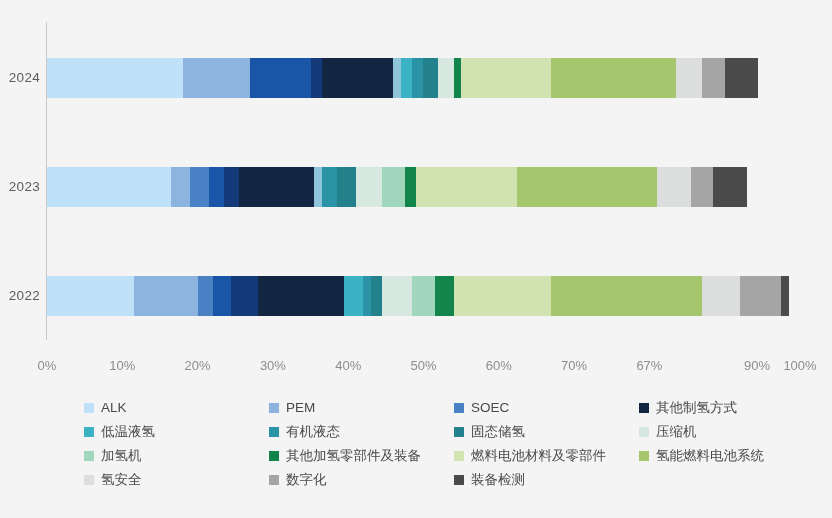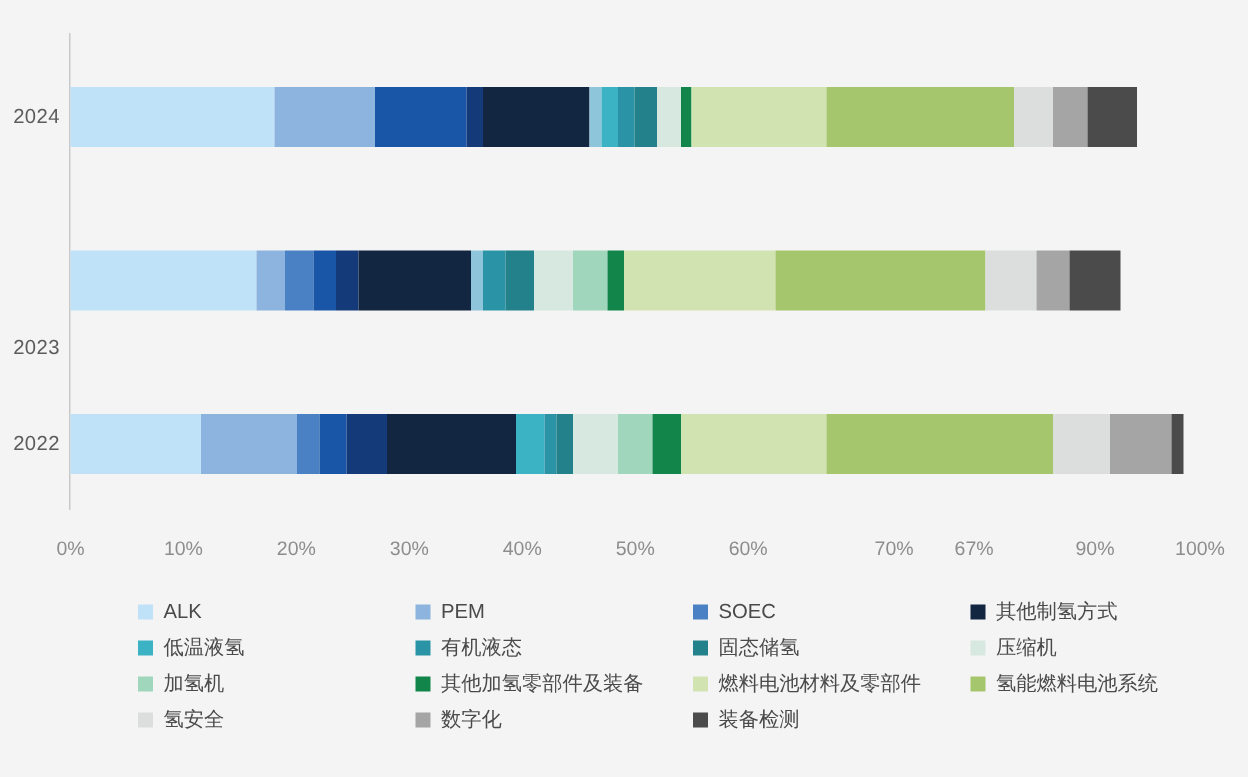--- a/index.html
+++ b/index.html
@@ -26,21 +26,21 @@
   
   .x-tick{
     position:absolute;top:358px;
     font-size:13px;color:#8d8d8d;
     transform:translateX(-50%);
     white-space:nowrap;
   }
 
   
   .legend{
-    position:absolute;left:92px;top:396px;
+    position:absolute;left:84px;top:396px;
     width:740px;
     display:flex;flex-wrap:wrap;
     align-content:flex-start;
     align-items:flex-end;
   }
   .legend-item{
     width:185px;height:24px;
     display:flex;align-items:center;
     box-sizing:border-box;
   }
@@ -118,34 +118,34 @@
             <div class="seg" title="燃料电池材料及零部件: 13%" style="width: 97.89px; background: rgb(210, 227, 178);"></div>
             <div class="seg" title="氢能燃料电池系统: 20%" style="width: 150.6px; background: rgb(165, 198, 109);"></div>
             <div class="seg" title="氢安全: 5%" style="width: 37.65px; background: rgb(220, 221, 221);"></div>
             <div class="seg" title="数字化: 5.5%" style="width: 41.415px; background: rgb(165, 165, 165);"></div>
             <div class="seg" title="装备检测: 1%" style="width: 7.53px; background: rgb(75, 75, 75);"></div>
           </div>
         </div>
       </div>
     <div id="ylabels-container">
         <div class="y-label" style="top: 70px;">2024</div>
-        <div class="y-label" style="top: 179px; margin-top: 45px;">2023</div>
+        <div class="y-label" style="top: 179px;">2023</div>
         <div class="y-label" style="top: 288px;">2022</div>
       </div>
     <div id="xticks-container">
         <div class="x-tick" style="left: 47px;">0%</div>
         <div class="x-tick" style="left: 122.3px;">10%</div>
         <div class="x-tick" style="left: 197.6px;">20%</div>
         <div class="x-tick" style="left: 272.9px;">30%</div>
         <div class="x-tick" style="left: 348.2px;">40%</div>
         <div class="x-tick" style="left: 423.5px;">50%</div>
         <div class="x-tick" style="left: 498.8px;">60%</div>
-        <div class="x-tick" style="left: 574.1px; margin-left: 22px;">70%</div>
+        <div class="x-tick" style="left: 574.1px;">70%</div>
         <div class="x-tick" style="left: 649.4px;">67%</div>
-        <div class="x-tick" style="left: 730px;">90%</div>
+        <div class="x-tick" style="left: 757px;">90%</div>
         <div class="x-tick" style="left: 800px;">100%</div>
       </div>
   </div>
 
   <div class="legend" id="legend">
       <div class="legend-item">
         <span class="legend-swatch" style="background: rgb(191, 226, 248);"></span>
         <span class="legend-label">ALK</span>
       </div>
       <div class="legend-item">

